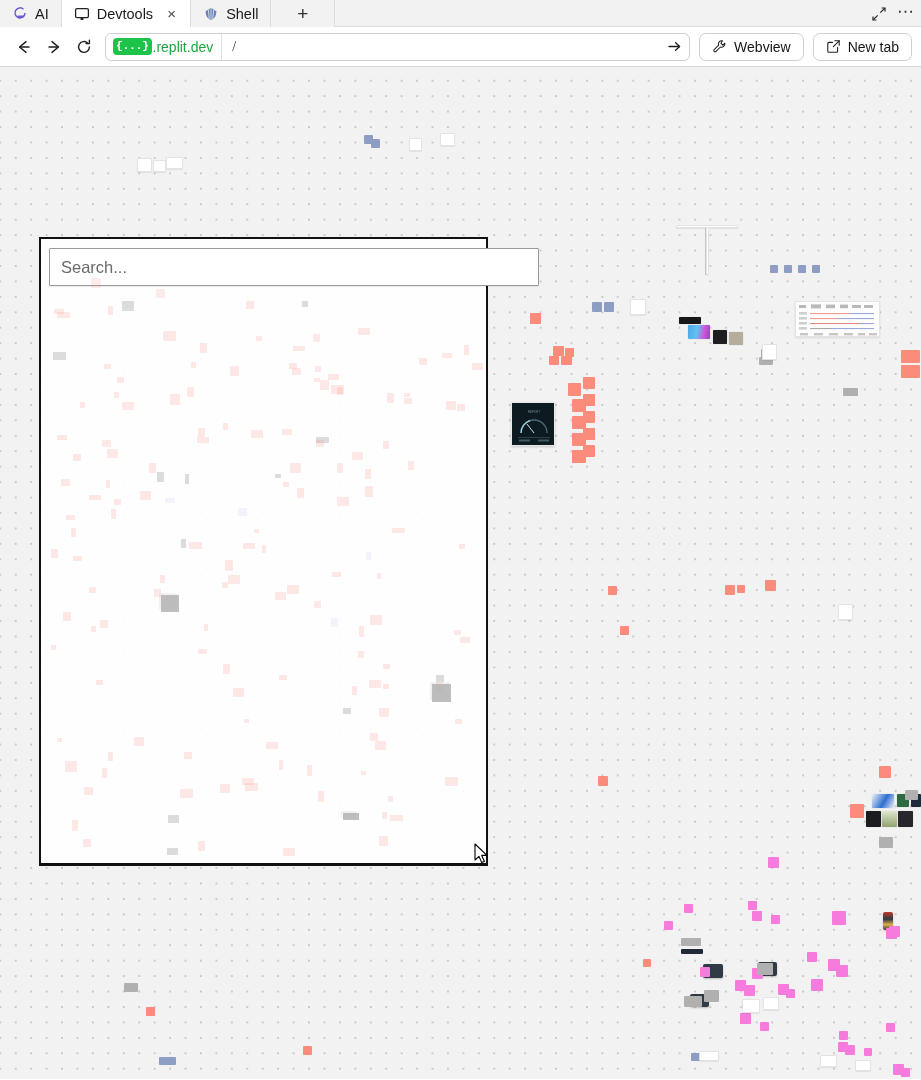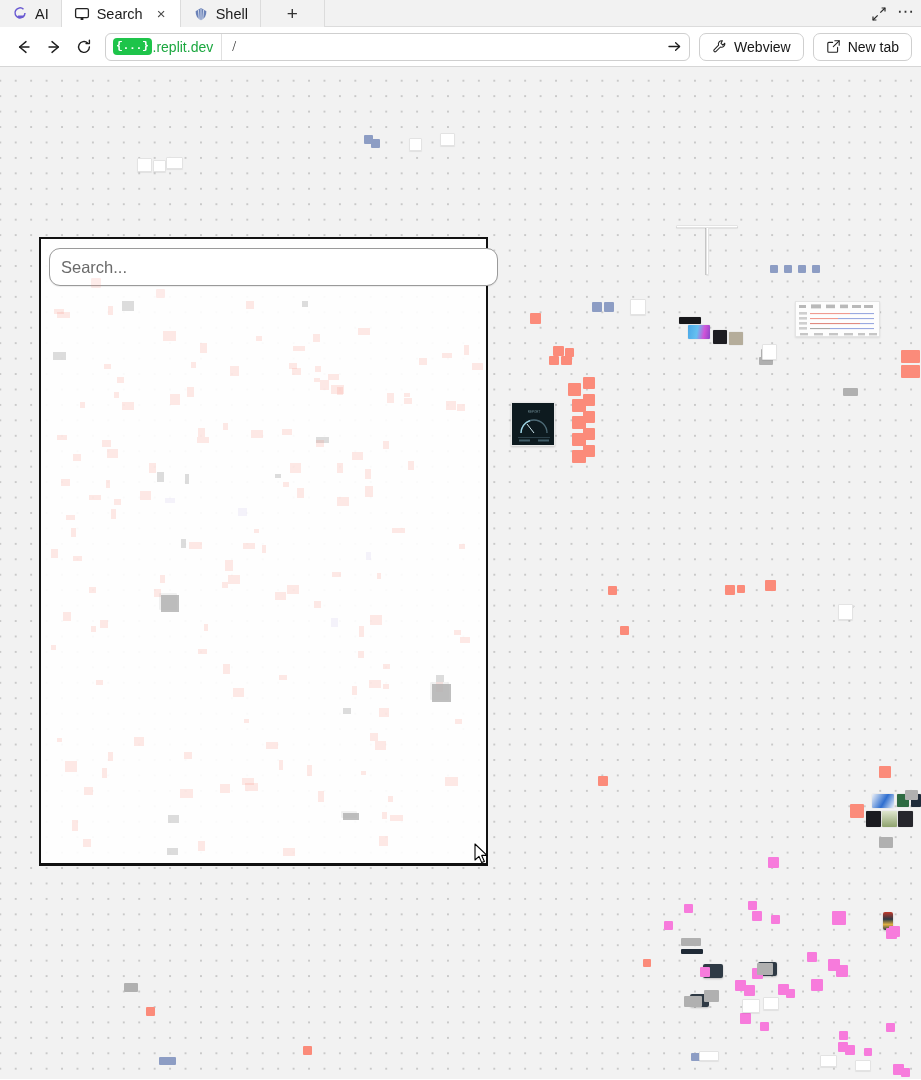--- a/index.html
+++ b/index.html
@@ -170,24 +170,24 @@
     background: rgba(255,255,255,0.90);
     border: 2px solid #111111;
     box-shadow: 0 1px 0 #111;
   }
   .panel-inner { position: relative; width: 100%; height: 100%; }
   .search-wrap {
     position: absolute; left: 8px; top: 9px;
     width: 449px;
   }
   .search-input {
-    width: 449px;
+    width: 490px;
     height: 38px;
     border: 1px solid #9a9a9a;
-    border-radius: 11px;
+    border-radius: 1px;
     background: #ffffff;
     font-size: 16.5px;
     font-family: "Liberation Sans", sans-serif;
     color: #2d2d2d;
     padding: 0 11px;
     outline: none;
     box-shadow: 0 1px 1px rgba(0,0,0,.07);
   }
   .search-input::placeholder { color: #6a6a6a; }
 
@@ -214,21 +214,21 @@
       <span class="tab-label">AI</span>
     </div>
 
     <div class="tab active">
       <span class="tab-icon">
         <svg width="16" height="16" viewBox="0 0 16 16">
           <rect x="1.6" y="2.6" width="12.8" height="9" rx="1.4" fill="none" stroke="#232323" stroke-width="1.3"></rect>
           <rect x="6.6" y="11.8" width="2.8" height="2.2" fill="#232323"></rect>
         </svg>
       </span>
-      <span class="tab-label">Search</span>
+      <span class="tab-label">Devtools</span>
       <span class="tab-close">×</span>
     </div>
 
     <div class="tab">
       <span class="tab-icon">
         <svg width="16" height="16" viewBox="0 0 16 16">
           <path d="M8 2 L13.4 5.2 Q13.4 12 8 14.2 Q2.6 12 2.6 5.2 Z" fill="#6b82b8"></path>
           <path d="M8 2.6 L8 14" stroke="#e9edf6" stroke-width=".8"></path>
           <path d="M5.4 3.9 L6.2 13.2" stroke="#e9edf6" stroke-width=".8"></path>
           <path d="M10.6 3.9 L9.8 13.2" stroke="#e9edf6" stroke-width=".8"></path>

